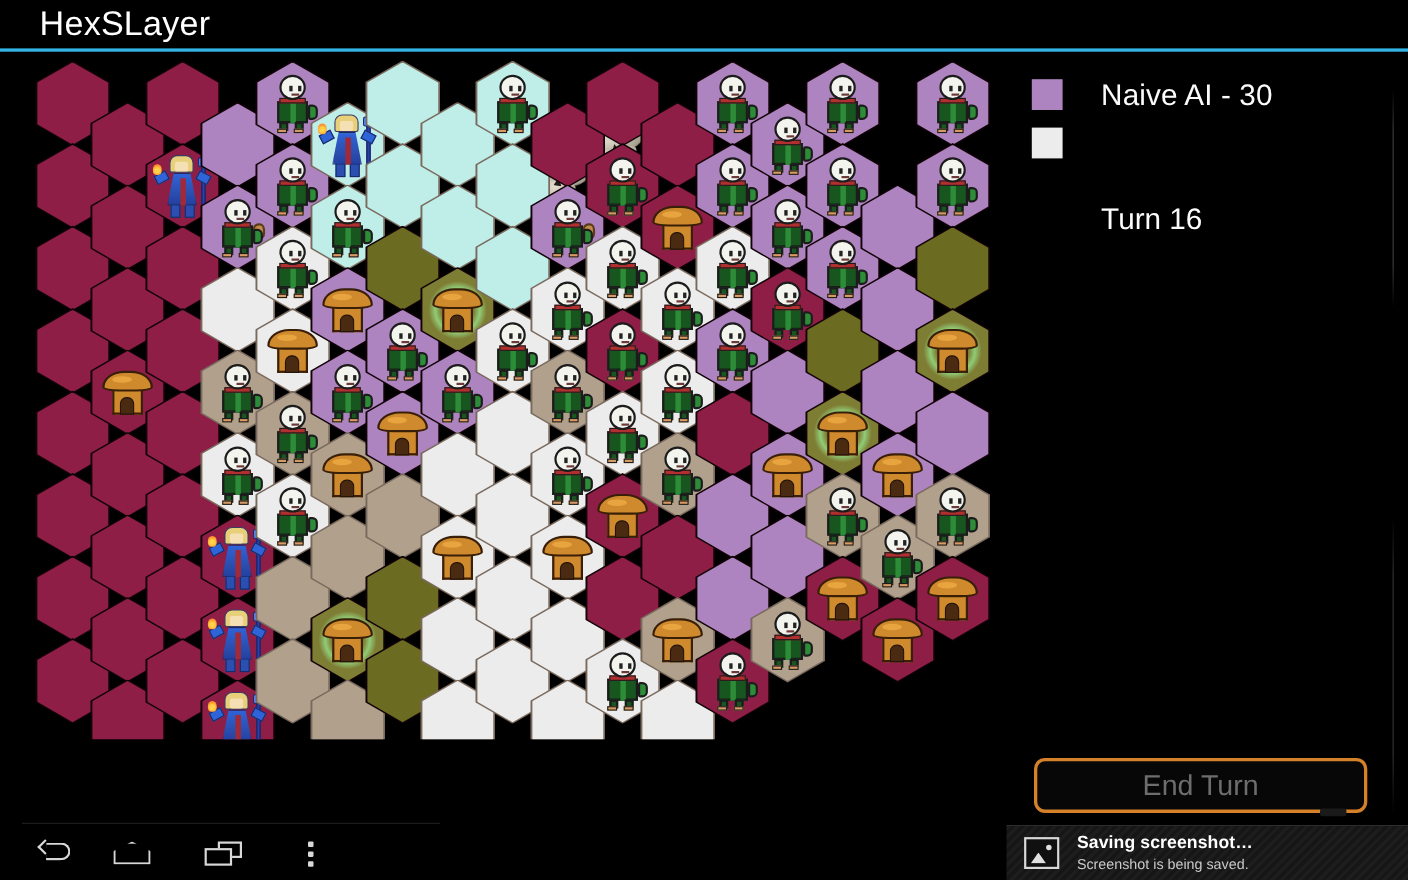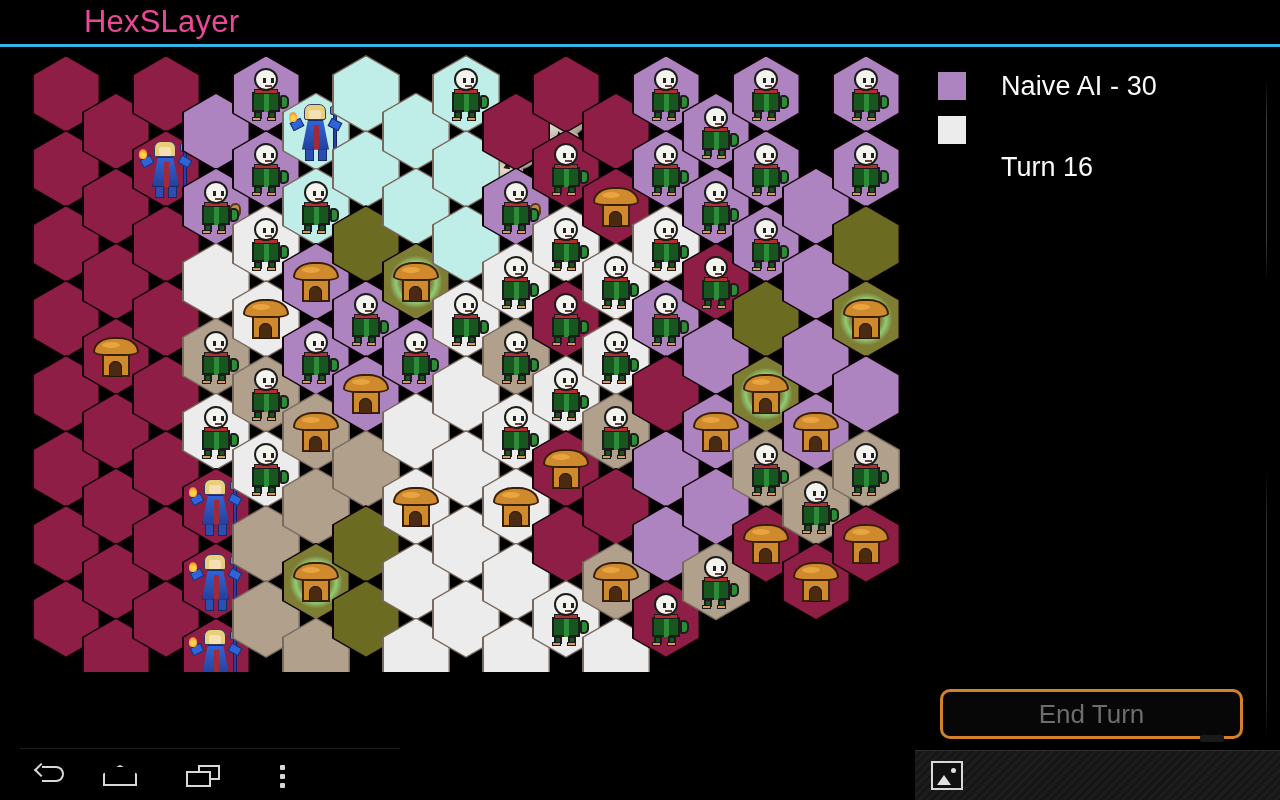--- a/index.html
+++ b/index.html
@@ -8,21 +8,21 @@
     background: #000; overflow: hidden;
     font-family: "Liberation Sans", sans-serif;
     -webkit-font-smoothing: antialiased;
   }
   #app { position: relative; width: 1280px; height: 800px; background: #000; }
 
   
   .titlebar { position: absolute; left: 0; top: 0; width: 1280px; height: 46px; background: #000; }
   .title-text {
     position: absolute; left: 36px; top: 4px;
-    font-size: 31px; color: #ec4899; letter-spacing: .2px; font-weight: 400; margin-left: 48px;
+    font-size: 31px; color: #ffffff; letter-spacing: .2px; font-weight: 400;
   }
   .title-rule { position: absolute; left: 0; top: 44px; width: 1280px; height: 3px; background: #33b5e5; }
 
   
   .board { position: absolute; left: 0; top: 47px; width: 900px; height: 625px; overflow: hidden; }
   .hex {
     position: absolute; width: 68px; height: 78px;
     clip-path: polygon(50% 0%, 100% 25%, 100% 75%, 50% 100%, 0% 75%, 0% 25%);
     display: flex; align-items: center; justify-content: center;
   }
@@ -175,21 +175,21 @@
   }
 
   
   .panel { position: absolute; left: 900px; top: 47px; width: 380px; height: 753px; }
   .legend { position: absolute; left: 38px; top: 17px; }
   .legend-row { display: flex; align-items: center; height: 44px; }
   .swatch { width: 28px; height: 28px; flex: 0 0 28px; }
   .legend-label {
     margin-left: 35px; font-size: 27px; color: #fbfbfb; white-space: nowrap; letter-spacing: .1px;
   }
-  .turn-row { display: flex; height: 44px; }
+  .turn-row { display: flex; align-items: center; height: 44px; margin-top: 25px; }
   .turn-label { margin-left: 63px; font-size: 27px; color: #fbfbfb; }
 
   .endturn {
     position: absolute; left: 40px; top: 642px; width: 303px; height: 50px;
     border: 3px solid #d4812a; border-radius: 10px; background: #070707;
     display: flex; align-items: center; justify-content: center;
     color: #6d6d6d; font-size: 26px;
   }
   .btn-shadow {
     position: absolute; left: 300px; top: 688px; width: 24px; height: 7px; background: #1a1a1a; border-radius: 2px;
@@ -1464,20 +1464,24 @@
       <span>End Turn</span>
     </div>
     <div class="btn-shadow"></div>
   </div>
 
   <div class="edge-line"></div>
   <div class="edge-line2"></div>
 
   <div class="toast">
     <div class="toast-icon"></div>
+    <div class="toast-text">
+      <div class="toast-title">Saving screenshot…</div>
+      <div class="toast-sub">Screenshot is being saved.</div>
+    </div>
   </div>
 
   <div class="navbar">
     <div class="nav-hairline"></div>
 
     <div class="navicon" style="left:18px">
       <div class="ic-back">
         <div class="arc"></div>
           <div class="tip"></div>
           <div class="tail"></div>

